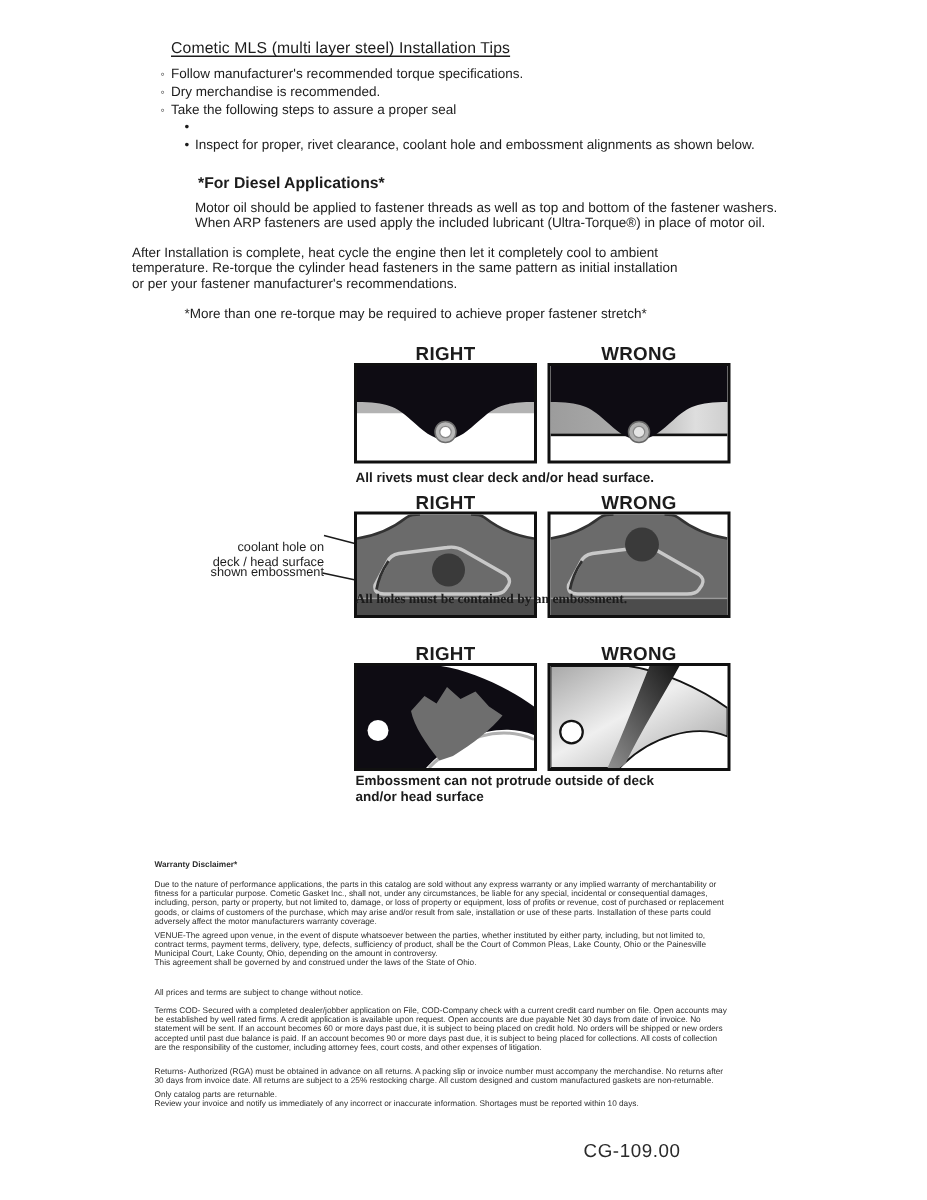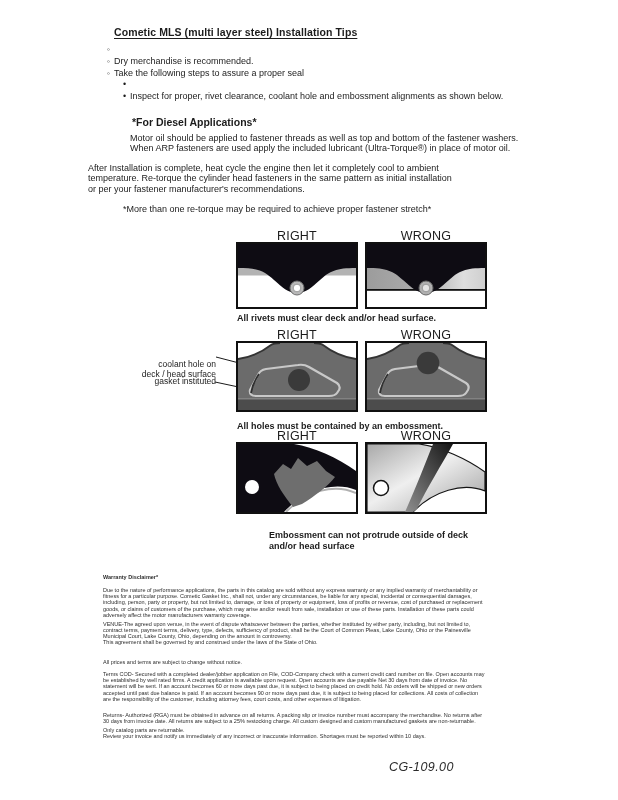--- a/index.html
+++ b/index.html
@@ -7,54 +7,55 @@
     width:618px; height:800px; position:relative; overflow:hidden;
     background:#ffffff; color:#1c1c1c;
     font-family:"Liberation Sans","DejaVu Sans",sans-serif;
     -webkit-font-smoothing:antialiased;
   }
   .abs { position:absolute; margin:0; }
   .ml  { white-space:pre-line; }
 
   .title {
     left:114px; top:26px;
-    font-size:10.5px; font-weight:bold; letter-spacing:0.1px;
+    font-size:10.5px; font-weight:normal; letter-spacing:0.1px;
     text-decoration:underline; text-decoration-thickness:1.4px; text-underline-offset:2px;
   }
 
   .bullets { left:107px; top:44px; font-size:9px; line-height:11.8px; }
   .b  { display:flex; align-items:baseline; }
   .b .mk { width:7px; flex:0 0 7px; font-size:8px; }
   .b.l2 { margin-left:16px; }
   .b.l2 .mk { font-size:9px; }
 
   .h2 { font-size:10.5px; font-weight:bold;margin-left:44px; }
   .body { font-size:9px; line-height:10.3px; }
 
-  .dlabel { font-size:12.5px; font-weight:normal; text-align:center; width:122px; letter-spacing:0.2px; }
+  .dlabel { font-size:12.5px; font-weight:bold; text-align:center; width:122px; letter-spacing:0.2px; }
   .dbox  { border:2px solid #101010; display:block; background:#fff; }
   .cap   { font-size:9px; font-weight:bold; line-height:11px; }
 
   .sidelabel { font-size:8.5px; line-height:9.8px; text-align:right; width:108px; }
 
   .disc { left:103px; width:470px; font-size:5.5px; line-height:6.2px; color:#2e2e2e; }
   .disc.hd { font-weight:bold; }
 
-  .footer { font-size:12.5px; letter-spacing:0.4px; color:#2b2b2b;font-style:italic; }
+  .footer { font-size:12.5px; letter-spacing:0.4px; color:#2b2b2b; }
 </style>
 </head>
 <body>
 
 <div>
 
   <h1 class="abs title">Cometic MLS (multi layer steel) Installation Tips</h1>
 
   <div class="abs bullets">
     <div class="b l1">
         <span class="mk">◦</span>
+        <span>Follow manufacturer's recommended torque specifications.</span>
       </div>
     <div class="b l1">
         <span class="mk">◦</span>
         <span>Dry merchandise is recommended.</span>
       </div>
     <div class="b l1">
         <span class="mk">◦</span>
         <span>Take the following steps to assure a proper seal</span>
       </div>
     <div class="b l2">
@@ -100,21 +101,21 @@
     <circle cx="59" cy="44" r="3.8" fill="#e4e4e4" stroke="#8a8a8a" stroke-width="0.8"></circle>
   </svg>
 
   <p class="abs cap" style="left:237px; top:313px;">All rivets must clear deck and/or head surface.</p>
 
   <div class="abs dlabel" style="left:236px; top:328px;">RIGHT</div>
   <div class="abs dlabel" style="left:365px; top:328px;">WRONG</div>
 
   <div class="abs sidelabel ml" style="left:108px; top:360px;">coolant hole on
 deck / head surface</div>
-  <div class="abs sidelabel" style="left:108px; top:377px;">gasket instituted</div>
+  <div class="abs sidelabel" style="left:108px; top:377px;">shown embossment</div>
 
   <svg class="abs" style="left:205px; top:350px;" width="100" height="45" viewBox="0 0 100 45">
     <line x1="11" y1="7" x2="88" y2="27" stroke="#1a1a1a" stroke-width="1"></line>
     <line x1="10" y1="32" x2="57" y2="42" stroke="#1a1a1a" stroke-width="1"></line>
   </svg>
 
   <svg class="abs dbox" style="left:236px; top:341px;" width="118" height="67" viewBox="0 0 118 67">
     <path d="M0,16 C14,14 24,9 33,2 C36,0 38,0 42,0 L76,0 C80,0 82,0 85,2 C94,9 104,14 118,16 L118,67 L0,67 Z" fill="#6b6b6b"></path>
     <path d="M0,16 C14,14 24,9 33,2 C36,0 38,0 42,0" fill="none" stroke="#333333" stroke-width="1.8"></path>
     <path d="M76,0 C80,0 82,0 85,2 C94,9 104,14 118,16" fill="none" stroke="#333333" stroke-width="1.8"></path>
@@ -129,21 +130,21 @@
     <path d="M0,16 C14,14 24,9 33,2 C36,0 38,0 42,0 L76,0 C80,0 82,0 85,2 C94,9 104,14 118,16 L118,67 L0,67 Z" fill="#6b6b6b"></path>
     <path d="M0,16 C14,14 24,9 33,2 C36,0 38,0 42,0" fill="none" stroke="#333333" stroke-width="1.8"></path>
     <path d="M76,0 C80,0 82,0 85,2 C94,9 104,14 118,16" fill="none" stroke="#333333" stroke-width="1.8"></path>
     <rect x="0" y="55.5" width="118" height="1" fill="#9a9a9a"></rect>
     <rect x="0" y="56.5" width="118" height="10.5" fill="#4c4c4c"></rect>
     <path d="M12,47 L20,32 Q22,27 28,26 L60,22 Q66,21 71,24 L99,40 Q103,43 101,47 L99,50 Q97,53 91,53 L18,53 Q11,53 12,47 Z" fill="none" stroke="#c8c8c8" stroke-width="2.2" stroke-linejoin="round"></path>
     <path d="M21,31 C17,37 14,44 13,50" fill="none" stroke="#303030" stroke-width="1.8"></path>
     <circle cx="61" cy="20" r="11.3" fill="#3a3a3a"></circle>
   </svg>
 
-  <p class="abs cap" style="left:237px; top:421px;">All holes must be contained by an embossment.</p>
+  <p class="abs cap" style="left:237px; top:394px;font-family:Liberation Serif, serif;">All holes must be contained by an embossment.</p>
 
   <div class="abs dlabel" style="left:236px; top:429px;">RIGHT</div>
   <div class="abs dlabel" style="left:365px; top:429px;">WRONG</div>
 
   <svg class="abs dbox" style="left:236px; top:442px;" width="118" height="68" viewBox="0 0 118 68">
     <path d="M0,0 L56,0 C76,3 100,14 118,27 L118,46 C96,37 66,46 46,68 L0,68 Z" fill="#0e0c13"></path>
     <path d="M48,68 C68,47 96,39 118,49" fill="none" stroke="#b0b0b0" stroke-width="2"></path>
     <path d="M36,30 L45,20 L53,25 L60,14 L69,22 L79,17 L88,27 L97,33 C90,42 77,52 64,60 L55,63 C46,52 38,40 36,30 Z" fill="#6e6e6e"></path>
     <circle cx="14" cy="43" r="7" fill="#ffffff"></circle>
   </svg>
@@ -158,21 +159,21 @@
       <linearGradient id="g3d" x1="1" y1="0" x2="0" y2="1">
         <stop offset="0" stop-color="#161616"></stop>
           <stop offset="1" stop-color="#8f8f8f"></stop>
       </linearGradient>
     </defs>
     <path d="M0,0 L52,0 C74,3 100,15 118,28 L118,47 C96,38 66,47 46,68 L0,68 Z" fill="url(#g3w)" stroke="#141414" stroke-width="1.2"></path>
     <path d="M66,0 L86,0 C75,20 60,44 50,65 L46,68 L38,68 C48,46 58,20 66,0 Z" fill="url(#g3d)"></path>
     <circle cx="14" cy="44" r="7.5" fill="#ffffff" stroke="#141414" stroke-width="1.5"></circle>
   </svg>
 
-  <p class="abs cap ml" style="left:237px; top:530px;margin-left:32px;">Embossment can not protrude outside of deck
+  <p class="abs cap ml" style="left:237px; top:515px;">Embossment can not protrude outside of deck
 and/or head surface</p>
 
   <p class="abs disc hd" style="top:574px;">Warranty Disclaimer*</p>
   <p class="abs disc ml" style="top:587px;">Due to the nature of performance applications, the parts in this catalog are sold without any express warranty or any implied warranty of merchantability or
 fitness for a particular purpose.  Cometic Gasket Inc., shall not, under any circumstances, be liable for any special, incidental or consequential damages,
 including, person, party or property, but not limited to, damage, or loss of property or equipment, loss of profits or revenue, cost of purchased or replacement
 goods, or claims of customers of the purchase, which may arise and/or result from sale, installation or use of these parts.  Installation of these parts could
 adversely affect the motor manufacturers warranty coverage.</p>
   <p class="abs disc ml" style="top:620.5px;">VENUE-The agreed upon venue, in the event of dispute whatsoever between the parties, whether instituted by either party, including, but not limited to,
 contract terms, payment terms, delivery, type, defects, sufficiency of product, shall be the Court of Common Pleas, Lake County, Ohio or the Painesville

